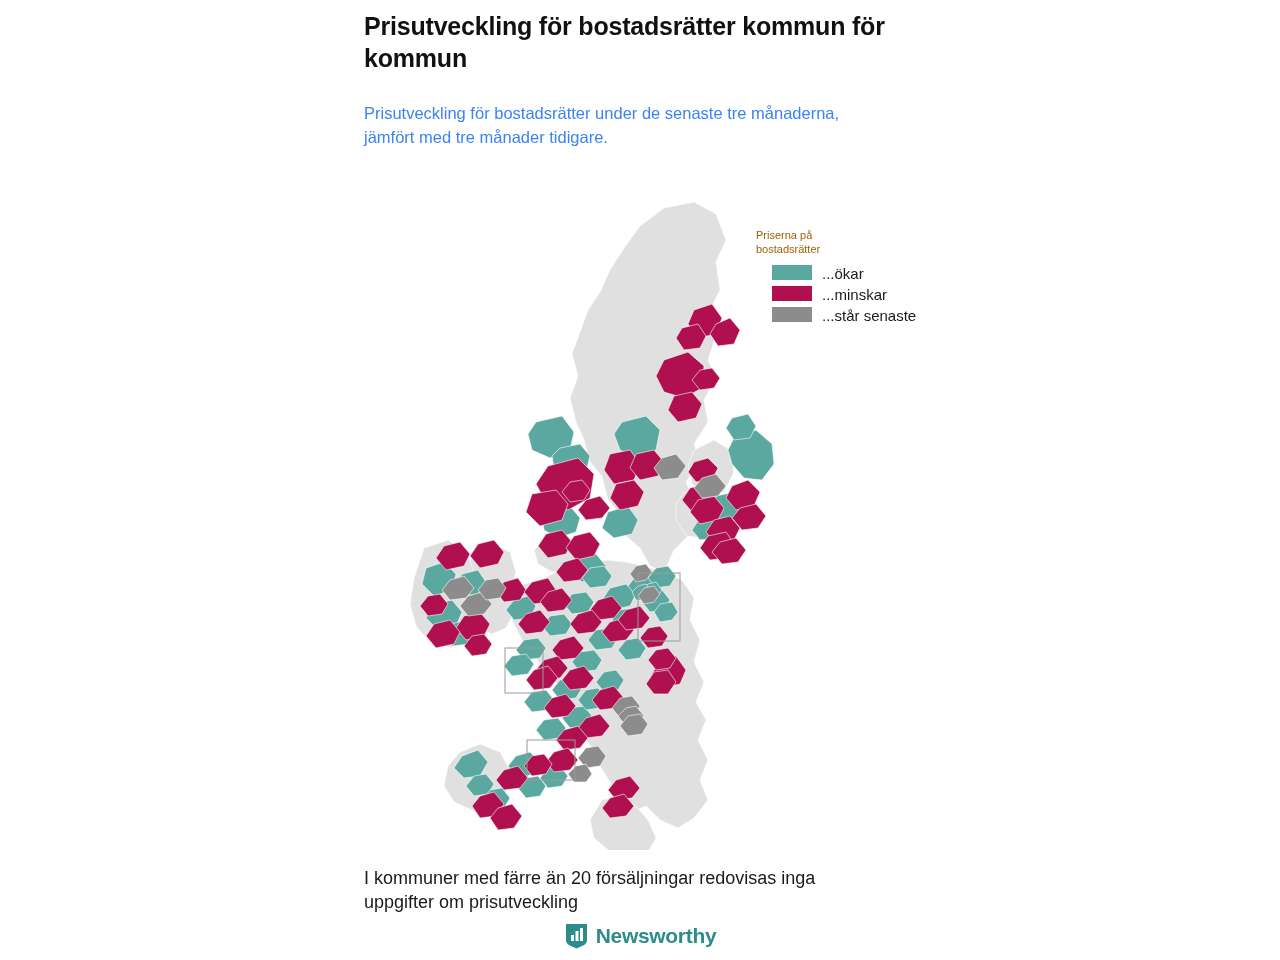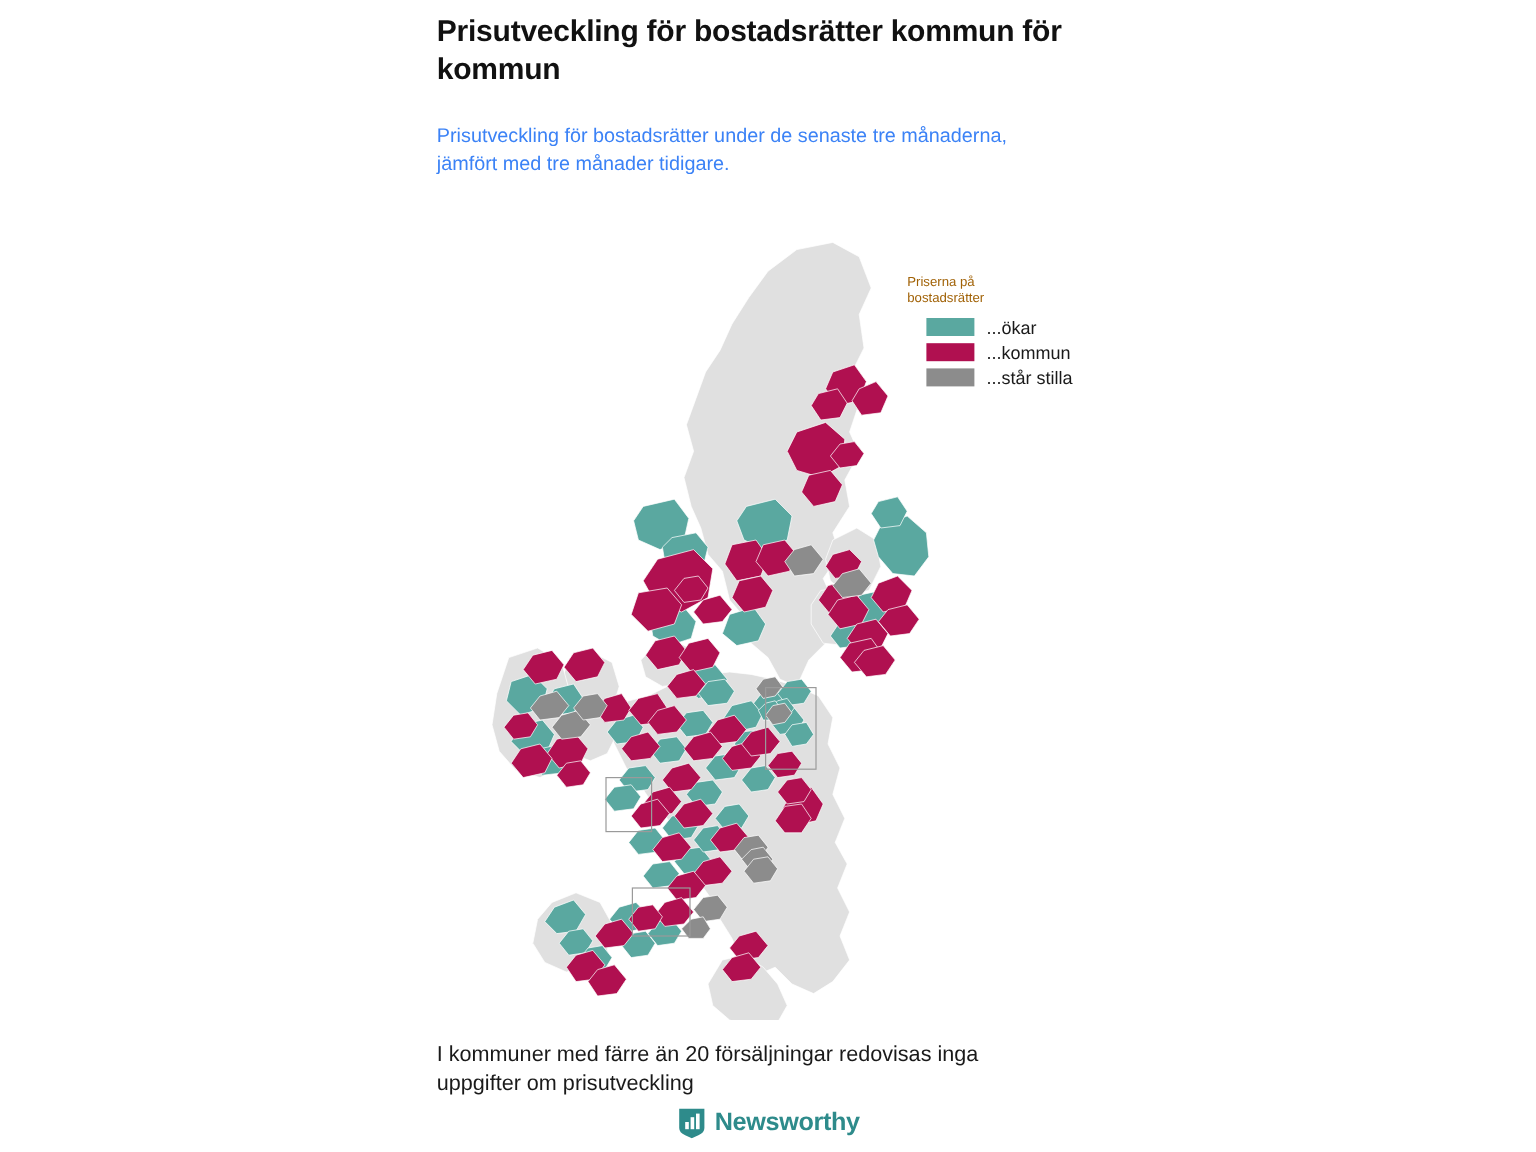--- a/index.html
+++ b/index.html
@@ -275,26 +275,26 @@
       <div class="legend-title">Priserna på
 bostadsrätter</div>
 
       <div class="legend-row">
         <span class="legend-swatch" style="background:#5aa8a0"></span>
         <span class="legend-label">...ökar</span>
       </div>
 
       <div class="legend-row">
         <span class="legend-swatch" style="background:#b01050"></span>
-        <span class="legend-label">...kommun</span>
+        <span class="legend-label">...minskar</span>
       </div>
 
       <div class="legend-row">
         <span class="legend-swatch" style="background:#8c8c8c"></span>
-        <span class="legend-label">...står stilla</span>
+        <span class="legend-label">...står senaste</span>
       </div>
     </div>
   </div>
 
   <div class="note">I kommuner med färre än 20 försäljningar redovisas inga uppgifter om prisutveckling</div>
 
   <div class="footer">
     <div class="brand">
       <span class="brand-mark">
         <svg width="25" height="27" viewBox="0 0 25 27">

